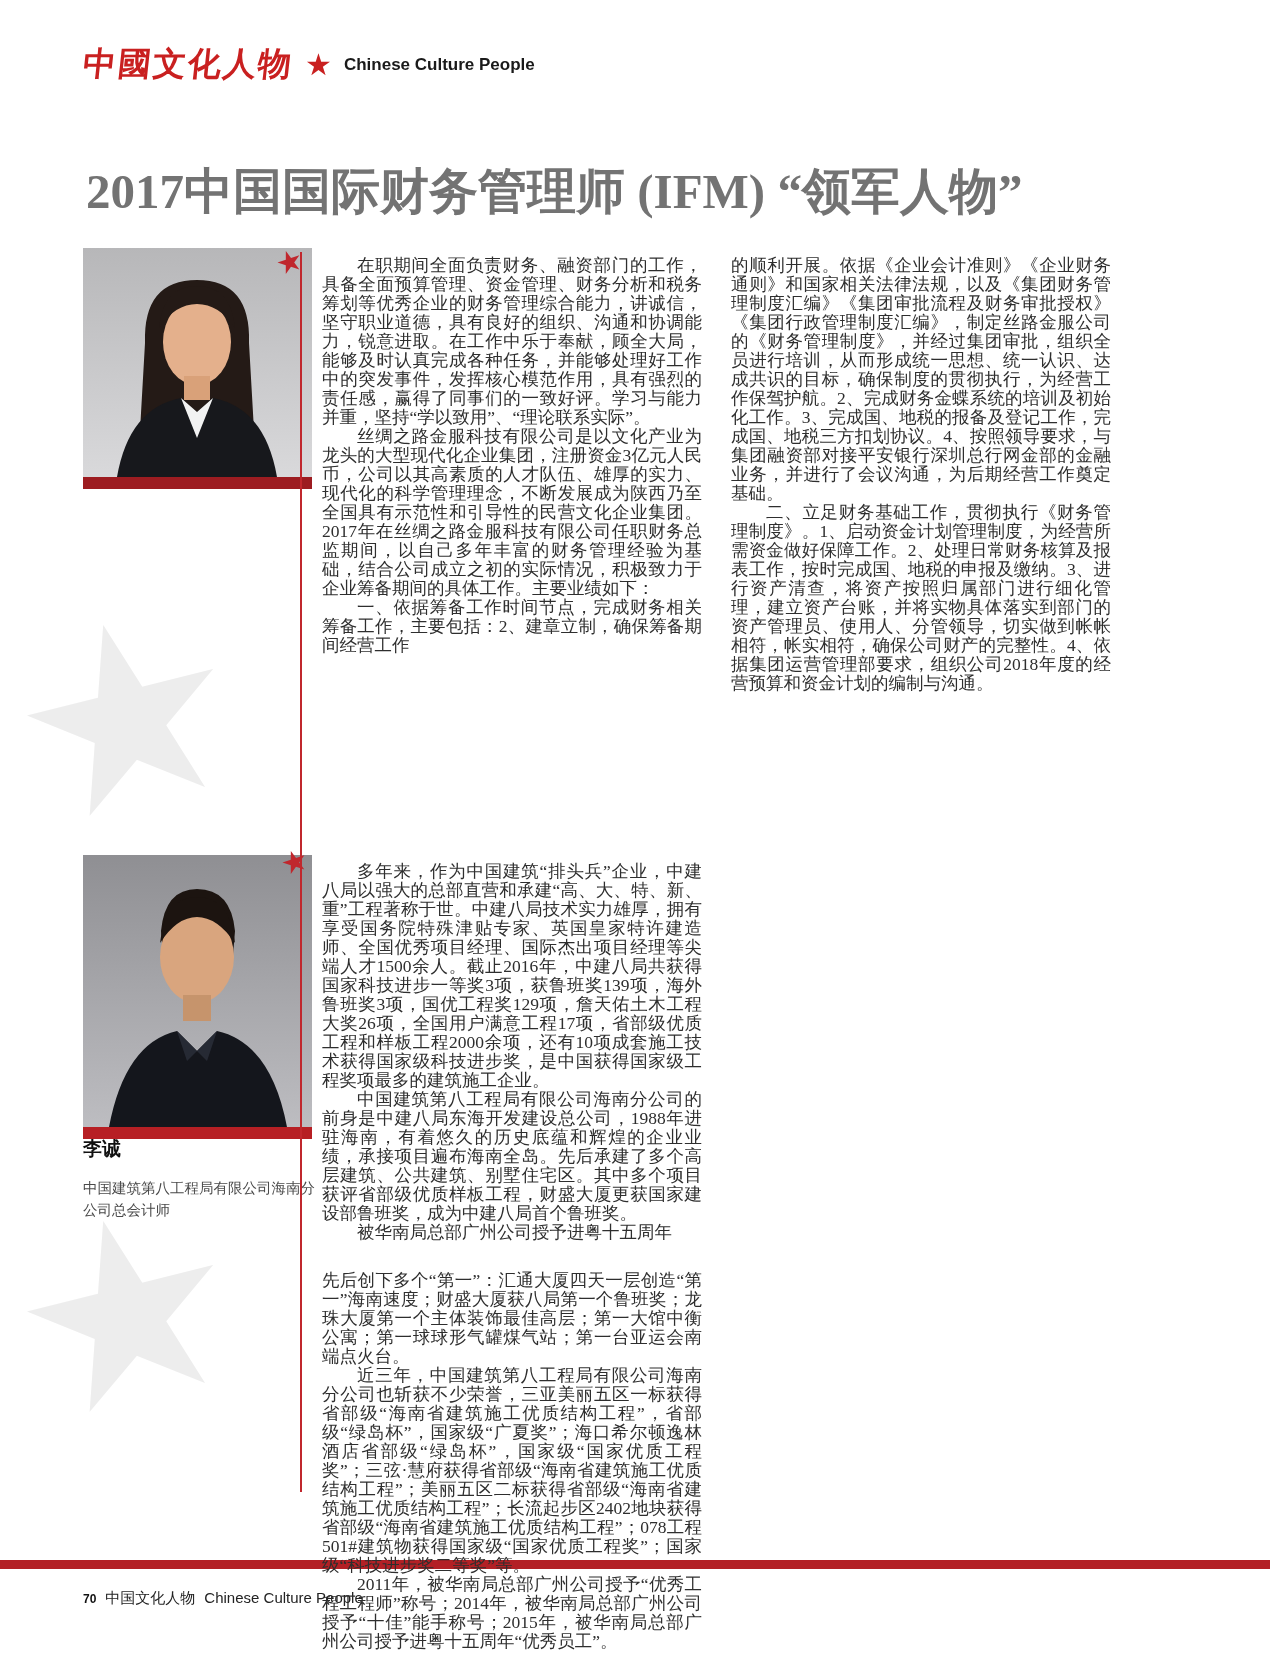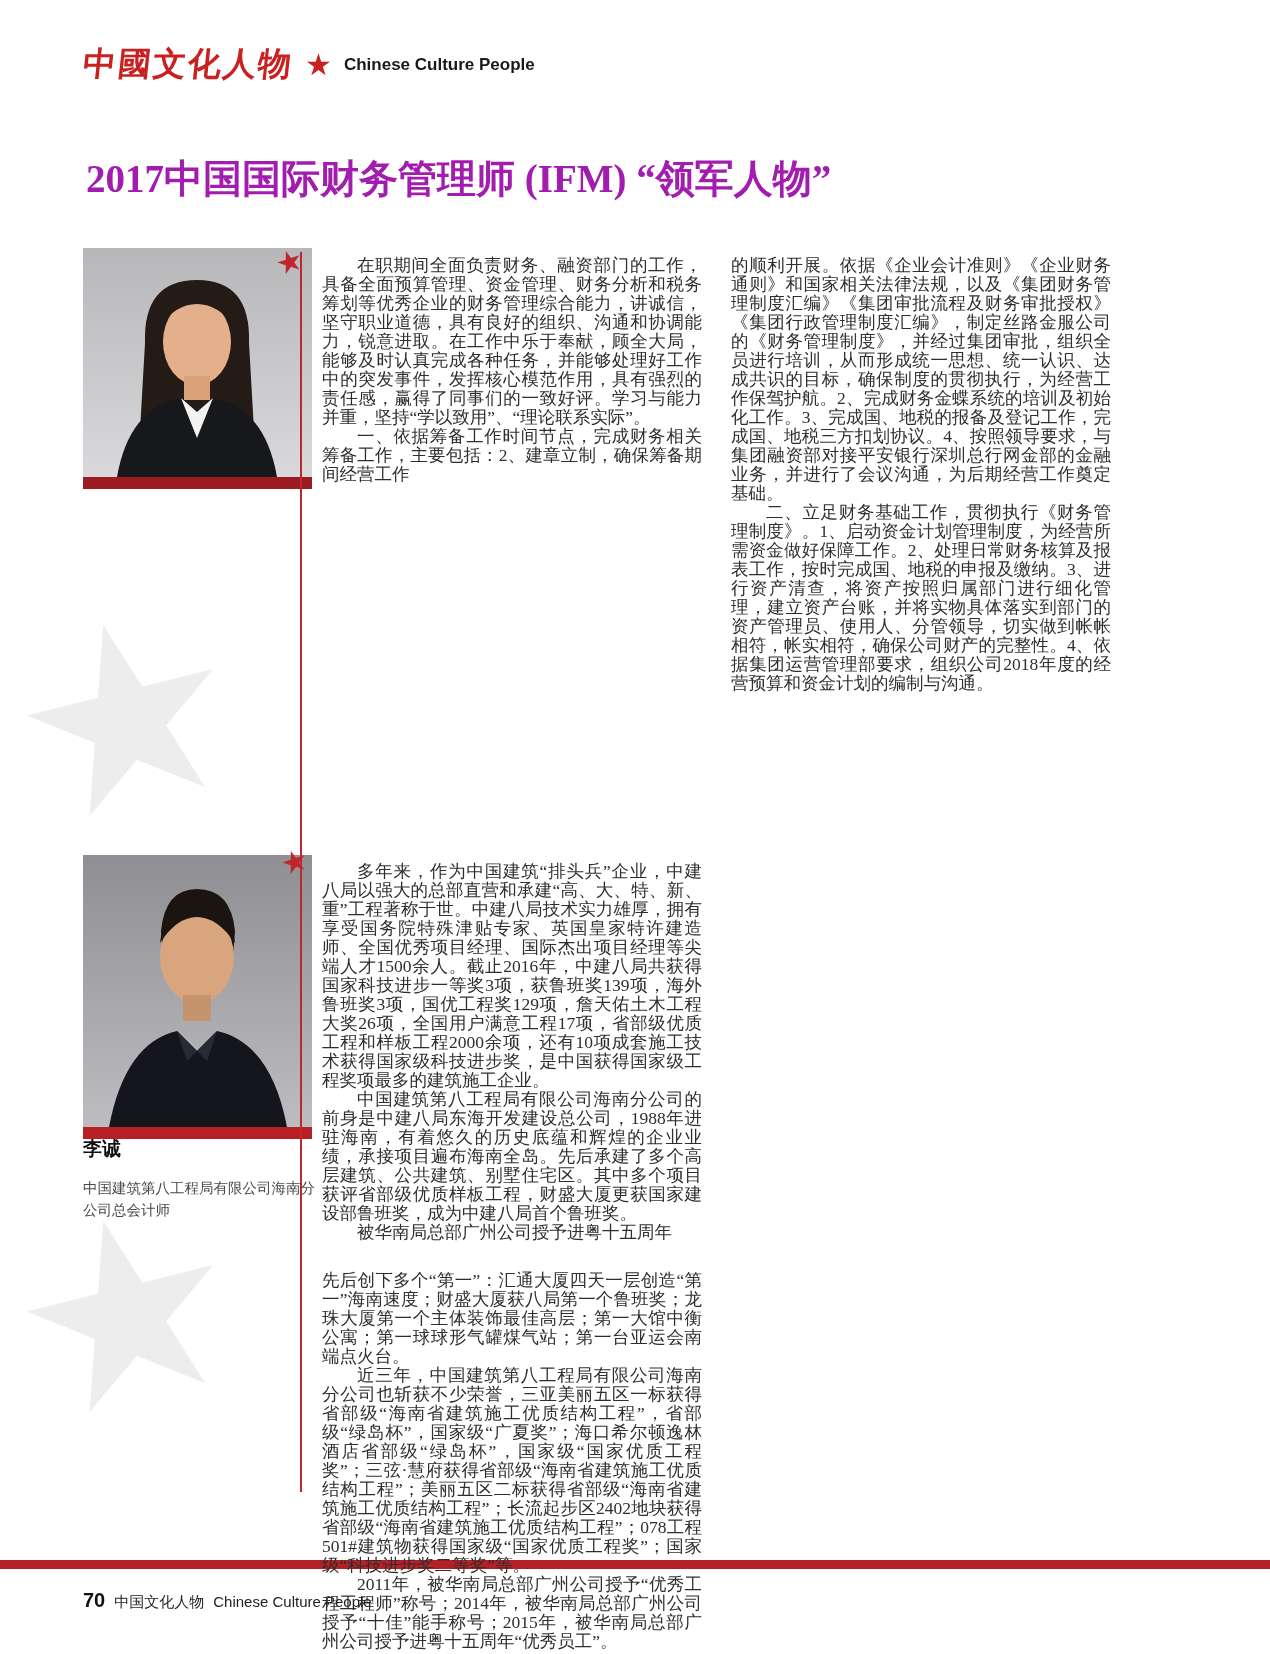--- a/index.html
+++ b/index.html
@@ -12,22 +12,22 @@
   .logo-row { position:absolute; left:83px; top:42px; display:flex; align-items:center; gap:12px; }
   .logo-cn {
     color:#c92020; font-size:33px; font-weight:bold; letter-spacing:2px;
     font-family:"Liberation Serif","DejaVu Serif",serif; transform:skewX(-6deg);
   }
   .logo-star { color:#c92020; font-size:30px; line-height:1; font-family:"DejaVu Sans",sans-serif; }
   .logo-en { color:#1a1a1a; font-weight:bold; font-size:17px; font-family:"Liberation Sans","DejaVu Sans",sans-serif; }
 
   
   .page-title {
-    position:absolute; left:86px; top:126px; font-size:39px; font-weight:bold;
-    color:#a21caf; font-family:"Liberation Serif","DejaVu Serif",serif; white-space:nowrap;
+    position:absolute; left:86px; top:126px; font-size:49px; font-weight:bold;
+    color:#737373; font-family:"Liberation Serif","DejaVu Serif",serif; white-space:nowrap;
   }
 
   
   .photo { position:absolute; left:83px; width:229px; z-index:2; }
   .photo-1 { top:248px; }
   .photo-2 { top:855px; }
   .photo svg { display:block; }
   .photo-bar { height:12px; }
   .bar-1 { background:#9d1c21; }
   .bar-2 { background:#b71f24; }
@@ -67,21 +67,21 @@
     font-family:"Liberation Serif","DejaVu Serif",serif;
   }
   .no-indent { text-indent:0; }
 
   
   .footer-bar { position:absolute; left:0; top:1560px; width:1270px; height:9px; background:#b32025; }
   .footer {
     position:absolute; left:83px; top:1589px; display:flex; gap:9px; align-items:baseline;
     font-family:"Liberation Sans","DejaVu Sans",sans-serif; font-size:15px; color:#222;
   }
-  .page-num { font-weight:bold; font-size:20px; color:#111; }
+  .page-num { font-weight:bold; font-size:12px; color:#111; }
 </style>
 </head>
 <body>
 
 <div class="page">
 
   <div class="logo-row">
     <span class="logo-cn">中國文化人物</span>
     <span class="logo-star">★</span>
     <span class="logo-en">Chinese Culture People</span>
@@ -112,20 +112,21 @@
       <path d="M34 229 Q46 160 98 150 L114 164 L130 150 Q182 160 194 229 Z" fill="#17181c"></path>
       <path d="M98 150 L114 190 L130 150 L114 164 Z" fill="#f2f2f2"></path>
     </svg>
     <div class="photo-bar bar-1"></div>
   </div>
 
 
   <div class="text-block tb-1">
     <div class="col">
       <p class="body-p">在职期间全面负责财务、融资部门的工作，具备全面预算管理、资金管理、财务分析和税务筹划等优秀企业的财务管理综合能力，讲诚信，坚守职业道德，具有良好的组织、沟通和协调能力，锐意进取。在工作中乐于奉献，顾全大局，能够及时认真完成各种任务，并能够处理好工作中的突发事件，发挥核心模范作用，具有强烈的责任感，赢得了同事们的一致好评。学习与能力并重，坚持“学以致用”、“理论联系实际”。</p>
+      <p class="body-p">丝绸之路金服科技有限公司是以文化产业为龙头的大型现代化企业集团，注册资金3亿元人民币，公司以其高素质的人才队伍、雄厚的实力、现代化的科学管理理念，不断发展成为陕西乃至全国具有示范性和引导性的民营文化企业集团。 2017年在丝绸之路金服科技有限公司任职财务总监期间，以自己多年丰富的财务管理经验为基础，结合公司成立之初的实际情况，积极致力于企业筹备期间的具体工作。主要业绩如下：</p>
       <p class="body-p">一、依据筹备工作时间节点，完成财务相关筹备工作，主要包括：2、建章立制，确保筹备期间经营工作</p>
     </div>
     <div class="col">
       <p class="body-p no-indent">的顺利开展。依据《企业会计准则》《企业财务通则》和国家相关法律法规，以及《集团财务管理制度汇编》《集团审批流程及财务审批授权》《集团行政管理制度汇编》，制定丝路金服公司的《财务管理制度》，并经过集团审批，组织全员进行培训，从而形成统一思想、统一认识、达成共识的目标，确保制度的贯彻执行，为经营工作保驾护航。2、完成财务金蝶系统的培训及初始化工作。3、完成国、地税的报备及登记工作，完成国、地税三方扣划协议。4、按照领导要求，与集团融资部对接平安银行深圳总行网金部的金融业务，并进行了会议沟通，为后期经营工作奠定基础。</p>
       <p class="body-p">二、立足财务基础工作，贯彻执行《财务管理制度》。1、启动资金计划管理制度，为经营所需资金做好保障工作。2、处理日常财务核算及报表工作，按时完成国、地税的申报及缴纳。3、进行资产清查，将资产按照归属部门进行细化管理，建立资产台账，并将实物具体落实到部门的资产管理员、使用人、分管领导，切实做到帐帐相符，帐实相符，确保公司财产的完整性。4、依据集团运营管理部要求，组织公司2018年度的经营预算和资金计划的编制与沟通。</p>
     </div>
   </div>
 
   <div class="photo photo-2">
     <svg width="229" height="272" viewBox="0 0 229 272">

